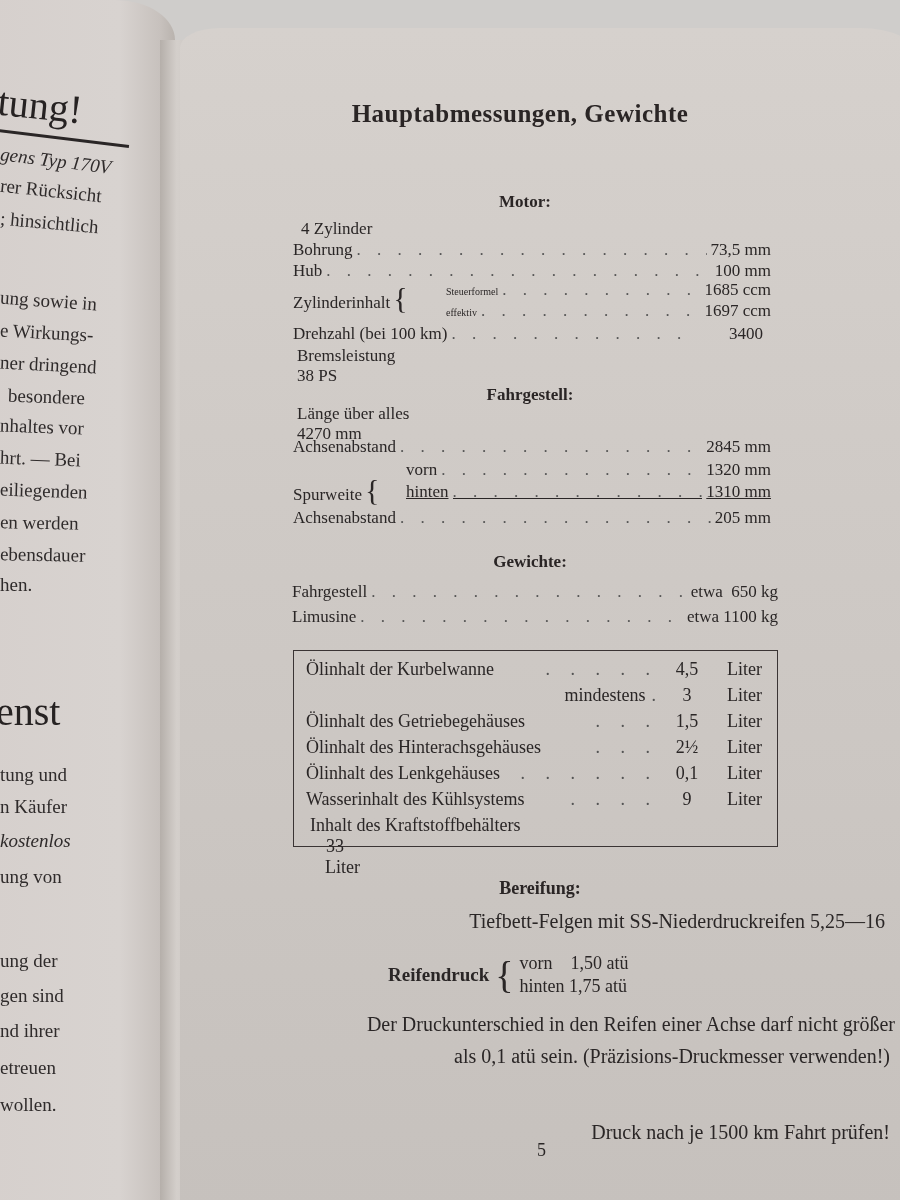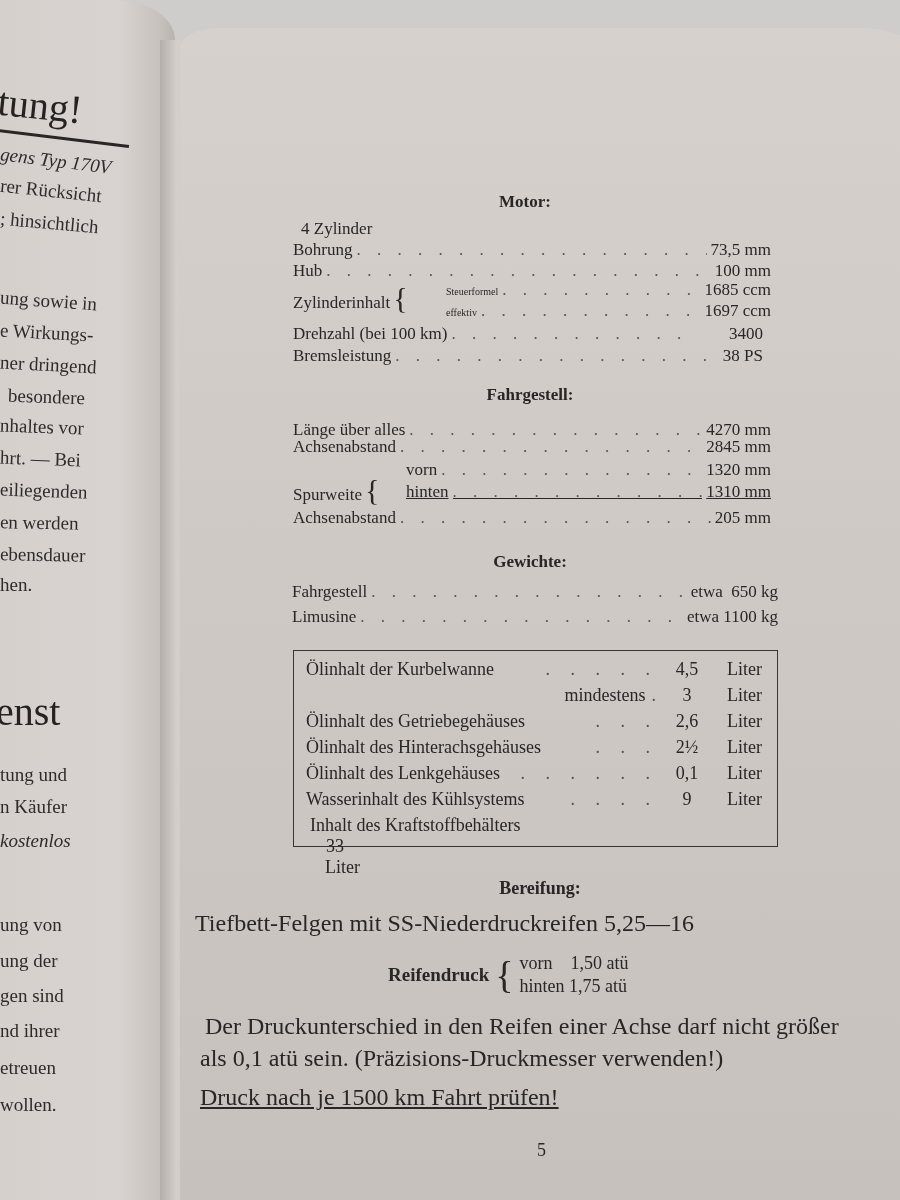--- a/index.html
+++ b/index.html
@@ -18,21 +18,21 @@
   .row .lbl{flex:0 0 auto;}
   .row .dots{flex:1 1 auto;overflow:hidden;letter-spacing:6px;color:#555;margin:0 4px;}
   .row .val{flex:0 0 auto;text-align:right;}
   .small{font-size:10px;}
   .brace{font-size:30px;line-height:20px;margin:0 3px;}
   .box{position:absolute;left:293px;top:650px;width:483px;height:195px;border:1.5px solid #3a3434;}
   .brow{position:absolute;left:12px;width:456px;height:24px;display:flex;align-items:baseline;font-size:18px;white-space:nowrap;}
   .brow .dots{flex:1 1 auto;overflow:hidden;letter-spacing:8px;color:#555;margin:0 4px;text-align:right;}
   .brow .num{width:50px;text-align:center;}
   .brow .unit{width:50px;text-align:right;}
-  .center-line{position:absolute;left:200px;width:690px;text-align:left;font-size:24px;white-space:nowrap;}
+  .center-line{position:absolute;left:200px;width:690px;text-align:right;font-size:20px;white-space:nowrap;}
   .page-num{position:absolute;left:537px;top:1140px;font-size:18px;}
   .watermark{position:absolute;left:705px;top:1150px;font-family:"Liberation Sans","DejaVu Sans",sans-serif;font-size:28px;color:transparent;-webkit-text-stroke:1.5px #9a9694;letter-spacing:1px;}
 </style>
 </head>
 <body>
 
 <div class="bg-top"></div>
 
 <div class="left-page">
   <div class="lp-heading" style="left:8px;top:82px;transform:rotate(6deg);">tung!</div>
@@ -49,32 +49,33 @@
   <div class="lp-line" style="top:480px;left:10px;transform:rotate(2deg);">eiliegenden</div>
   <div class="lp-line" style="top:512px;left:10px;transform:rotate(1deg);">en  werden</div>
   <div class="lp-line" style="top:544px;left:10px;transform:rotate(1deg);">ebensdauer</div>
   <div class="lp-line" style="top:574px;left:10px;">hen.</div>
 
   <div class="lp-heading" style="left:6px;top:688px;">enst</div>
   <div class="lp-line" style="top:764px;left:10px;">tung und</div>
   <div class="lp-line" style="top:796px;left:10px;">n Käufer</div>
   <div class="lp-line" style="top:830px;left:10px;font-style:italic;">kostenlos</div>
 
-  <div class="lp-line" style="top:914px;left:10px;text-align:right;">ung von</div>
+  <div class="lp-line" style="top:866px;left:10px;text-align:right;">ung von</div>
   <div class="lp-line" style="top:950px;left:10px;">ung der</div>
   <div class="lp-line" style="top:985px;left:10px;">gen  sind</div>
   <div class="lp-line" style="top:1020px;left:10px;">nd ihrer</div>
   <div class="lp-line" style="top:1057px;left:10px;">etreuen</div>
   <div class="lp-line" style="top:1094px;left:10px;">wollen.</div>
 </div>
 <div class="gutter"></div>
 
 <div class="right-page"></div>
 
 <div class="page">
+  <div class="title" style="top:100px;">Hauptabmessungen, Gewichte</div>
 
   <div class="section" style="top:192px;left:280px;">Motor:</div>
   <div class="row" style="top:219px;margin-left:8px;">
     <span class="lbl">4 Zylinder</span>
   </div>
   <div class="row" style="top:240px;">
     <span class="lbl">Bohrung</span>
     <span class="dots">. . . . . . . . . . . . . . . . . . . .</span>
     <span class="val">73,5 mm</span>
   </div>
@@ -96,28 +97,28 @@
   <div class="row" style="top:301px;left:446px;width:325px;">
     <span class="lbl small">effektiv</span>
     <span class="dots">. . . . . . . . . . . . . . . .</span>
     <span class="val">1697 ccm</span>
   </div>
   <div class="row" style="top:324px;width:470px;">
     <span class="lbl">Drehzahl (bei 100 km)</span>
     <span class="dots">. . . . . . . . . . . .</span>
     <span class="val">3400</span>
   </div>
-  <div class="row" style="top:346px;width:470px;">
+  <div class="row" style="top:346px;width:470px;flex-direction:column;">
     <span class="lbl">Bremsleistung</span>
     <span class="dots">. . . . . . . . . . . . . . . .</span>
     <span class="val">38 PS</span>
   </div>
 
   <div class="section" style="top:385px;left:285px;">Fahrgestell:</div>
-  <div class="row" style="top:420px;">
+  <div class="row" style="top:404px;flex-direction:column;">
     <span class="lbl">Länge über alles</span>
     <span class="dots">. . . . . . . . . . . . . . . . .</span>
     <span class="val">4270 mm</span>
   </div>
   <div class="row" style="top:437px;">
     <span class="lbl">Achsenabstand</span>
     <span class="dots">. . . . . . . . . . . . . . . . .</span>
     <span class="val">2845 mm</span>
   </div>
   <div class="row" style="top:480px;width:95px;">
@@ -161,21 +162,21 @@
     </div>
     <div class="brow" style="top:34px;justify-content:flex-end;">
       <span>mindestens</span>
       <span style="margin:0 6px;color:#555;">.</span>
       <span class="num">3</span>
       <span class="unit">Liter</span>
     </div>
     <div class="brow" style="top:60px;">
       <span>Ölinhalt des Getriebegehäuses</span>
       <span class="dots">. . .</span>
-      <span class="num">2,6</span>
+      <span class="num">1,5</span>
       <span class="unit">Liter</span>
     </div>
     <div class="brow" style="top:86px;">
       <span>Ölinhalt des Hinterachsgehäuses</span>
       <span class="dots">. . .</span>
       <span class="num">2½</span>
       <span class="unit">Liter</span>
     </div>
     <div class="brow" style="top:112px;">
       <span>Ölinhalt des Lenkgehäuses</span>
@@ -204,16 +205,16 @@
     <span style="font-weight:bold;font-size:19px;">Reifendruck</span>
     <span class="brace" style="font-size:38px;margin:0 6px;">{</span>
     <span style="display:flex;flex-direction:column;font-size:18px;line-height:23px;white-space:pre;">
       <span>vorn    1,50 atü</span>
       <span>hinten 1,75 atü</span>
     </span>
   </div>
 
   <div class="center-line" style="top:1013px;left:205px;">Der Druckunterschied in den Reifen einer Achse darf nicht größer</div>
   <div class="center-line" style="top:1045px;">als 0,1 atü sein. (Präzisions-Druckmesser verwenden!)</div>
-  <div class="center-line" style="top:1084px;text-decoration:underline;">Druck nach je 1500 km Fahrt prüfen!</div>
+  <div class="center-line" style="top:1121px;">Druck nach je 1500 km Fahrt prüfen!</div>
 
   <div class="page-num">5</div>
 </div>
 
 </body></html>

